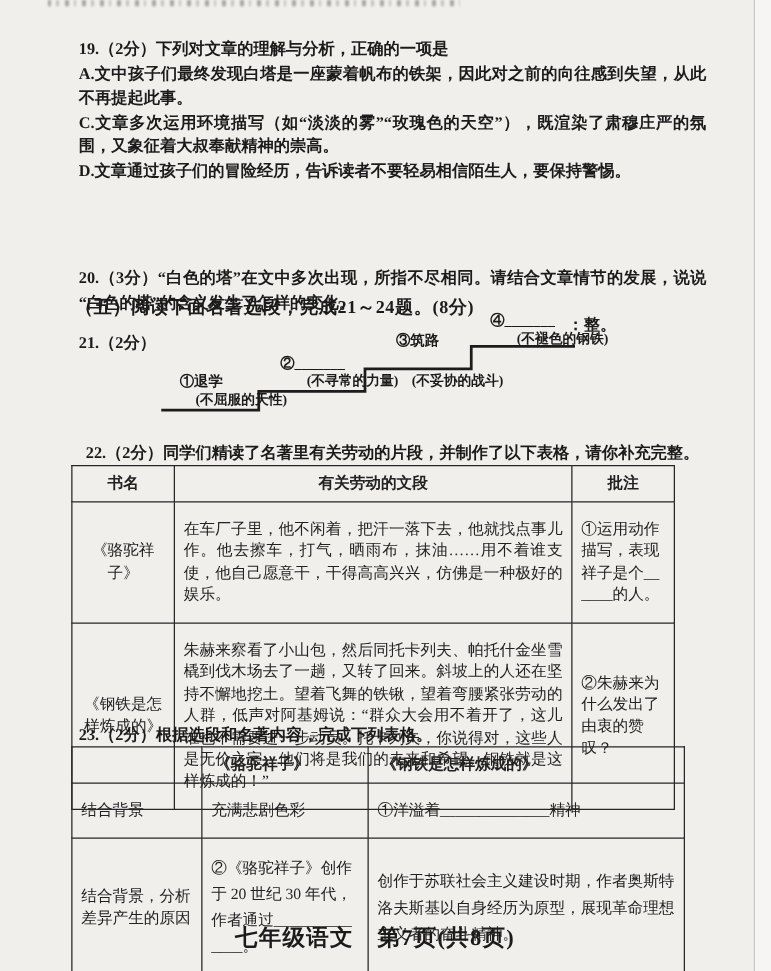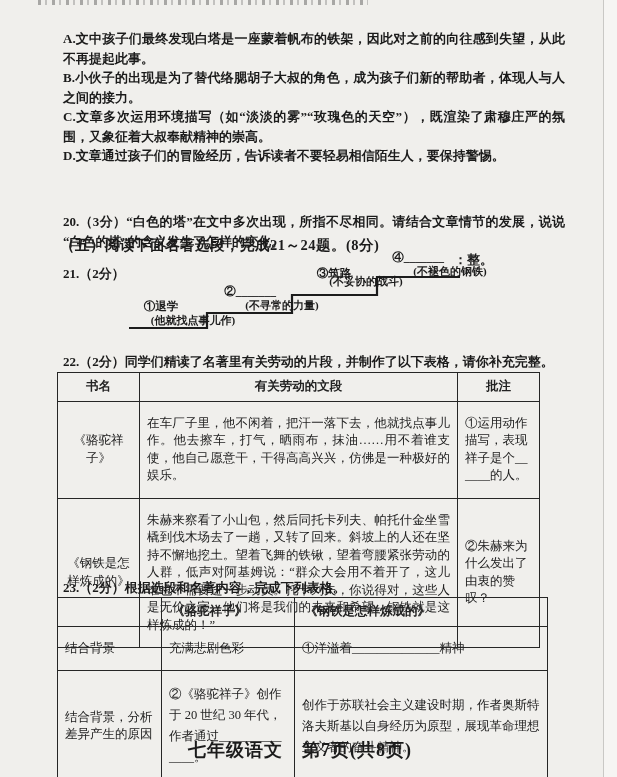--- a/index.html
+++ b/index.html
@@ -33,50 +33,50 @@
   .footer{position:absolute;left:0;top:738px;width:600px;text-align:center;font-size:18px;font-weight:700;letter-spacing:1px;}
 </style>
 </head>
 <body>
 
 <div class="page">
   <div class="scan-smudge"></div>
   <div class="page-edge"></div>
 
   <div class="tblock" style="top:29px;">
+    <p>19.（2分）下列对文章的理解与分析，正确的一项是</p>
     <p>A.文中孩子们最终发现白塔是一座蒙着帆布的铁架，因此对之前的向往感到失望，从此不再提起此事。</p>
-    <p>B.小伙子的出现是为了替代络腮胡子大叔的角色，成为孩子们新的帮助者，体现人与人之间的接力。</p>
     <p>C.文章多次运用环境描写（如“淡淡的雾”“玫瑰色的天空”），既渲染了肃穆庄严的氛围，又象征着大叔奉献精神的崇高。</p>
     <p>D.文章通过孩子们的冒险经历，告诉读者不要轻易相信陌生人，要保持警惕。</p>
   </div>
 
   <div class="tblock" style="top:212px;">
     <p>20.（3分）“白色的塔”在文中多次出现，所指不尽相同。请结合文章情节的发展，说说“白色的塔”的含义发生了怎样的变化。</p>
   </div>
 
   <div class="sec-head">（五）阅读下面名著选段，完成21～24题。(8分)</div>
 
   <div class="q21-label">21.（2分）</div>
 
   <div class="stairs">
     <svg width="505" height="102" viewBox="0 0 505 102">
       <polyline points="69,82 147,82 147,67 232,67 232,49 317,49 317,31 400,31" fill="none" stroke="#1c1c1c" stroke-width="2.2"></polyline>
     </svg>
     <div class="step-label" style="left:31px;top:54px;">①退学</div>
-    <div class="step-sub" style="left:21px;top:68px;">(他就找点事儿作)</div>
+    <div class="step-sub" style="left:21px;top:68px;">(不屈服的天性)</div>
     <div class="step-label" style="left:120px;top:39px;">②_______</div>
     <div class="step-sub" style="left:110px;top:53px;">(不寻常的力量)</div>
     <div class="step-label" style="left:204px;top:21px;">③筑路</div>
-    <div class="step-sub" style="left:194px;top:29px;">(不妥协的战斗)</div>
+    <div class="step-sub" style="left:194px;top:53px;">(不妥协的战斗)</div>
     <div class="step-label" style="left:288px;top:5px;">④_______</div>
     <div class="step-sub" style="left:278px;top:19px;">(不褪色的钢铁)</div>
     <div class="frag">：整。</div>
   </div>
 
-  <div class="q-stem" style="top:353px;">22.（2分）同学们精读了名著里有关劳动的片段，并制作了以下表格，请你补充完整。</div>
+  <div class="q-stem" style="top:353px;text-align:center;">22.（2分）同学们精读了名著里有关劳动的片段，并制作了以下表格，请你补充完整。</div>
 
   <table class="t22">
     <colgroup>
         <col style="width:82px">
         <col style="width:318px">
         <col style="width:82px">
       </colgroup>
     <tbody>
         <tr>
       <th>书名</th>

